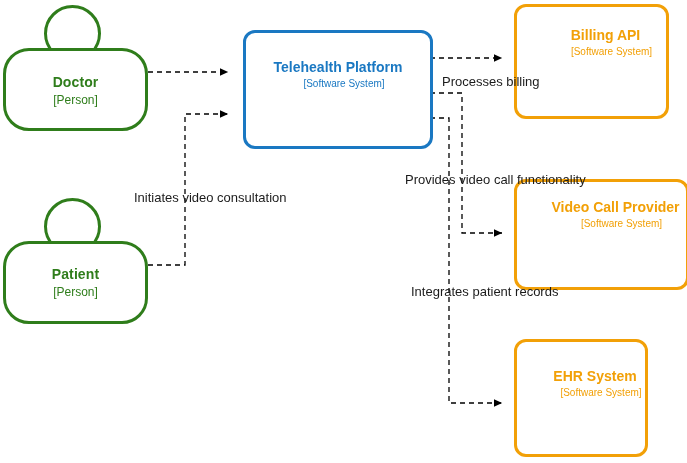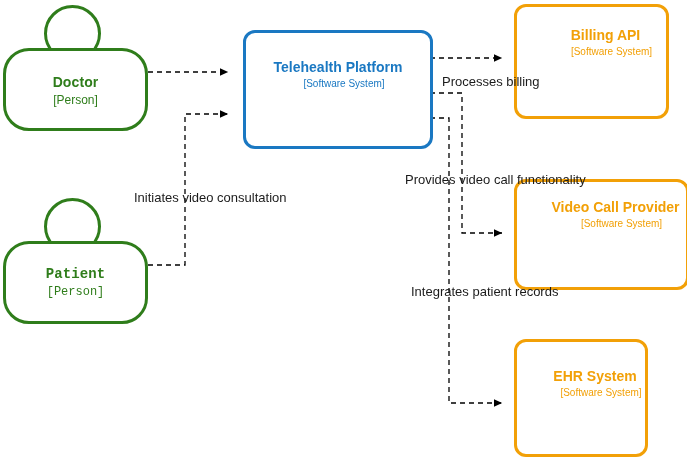--- a/index.html
+++ b/index.html
@@ -142,21 +142,21 @@
     <div class="person-body" style="left:3px; top:48px; width:145px; height:83px;"></div>
     <div class="person-label" style="left:3px; top:74px; width:145px;">
       <div class="person-name">Doctor</div>
       <div class="person-type">[Person]</div>
     </div>
   </div>
 
   <div>
     <div class="person-head" style="left:44px; top:198px; width:57px; height:57px;"></div>
     <div class="person-body" style="left:3px; top:241px; width:145px; height:83px;"></div>
-    <div class="person-label" style="left:3px; top:266px; width:145px;font-family:Liberation Mono, monospace;">
+    <div class="person-label" style="left:3px; top:266px; width:145px;">
       <div class="person-name">Patient</div>
       <div class="person-type">[Person]</div>
     </div>
   </div>
 
   <div class="sysbox internal" style="left:243px; top:30px; width:190px; height:119px;">
     <div class="sys-title" style="top:26px;">Telehealth Platform</div>
     <div class="sys-sub" style="top:45px;">[Software System]</div>
   </div>
 

